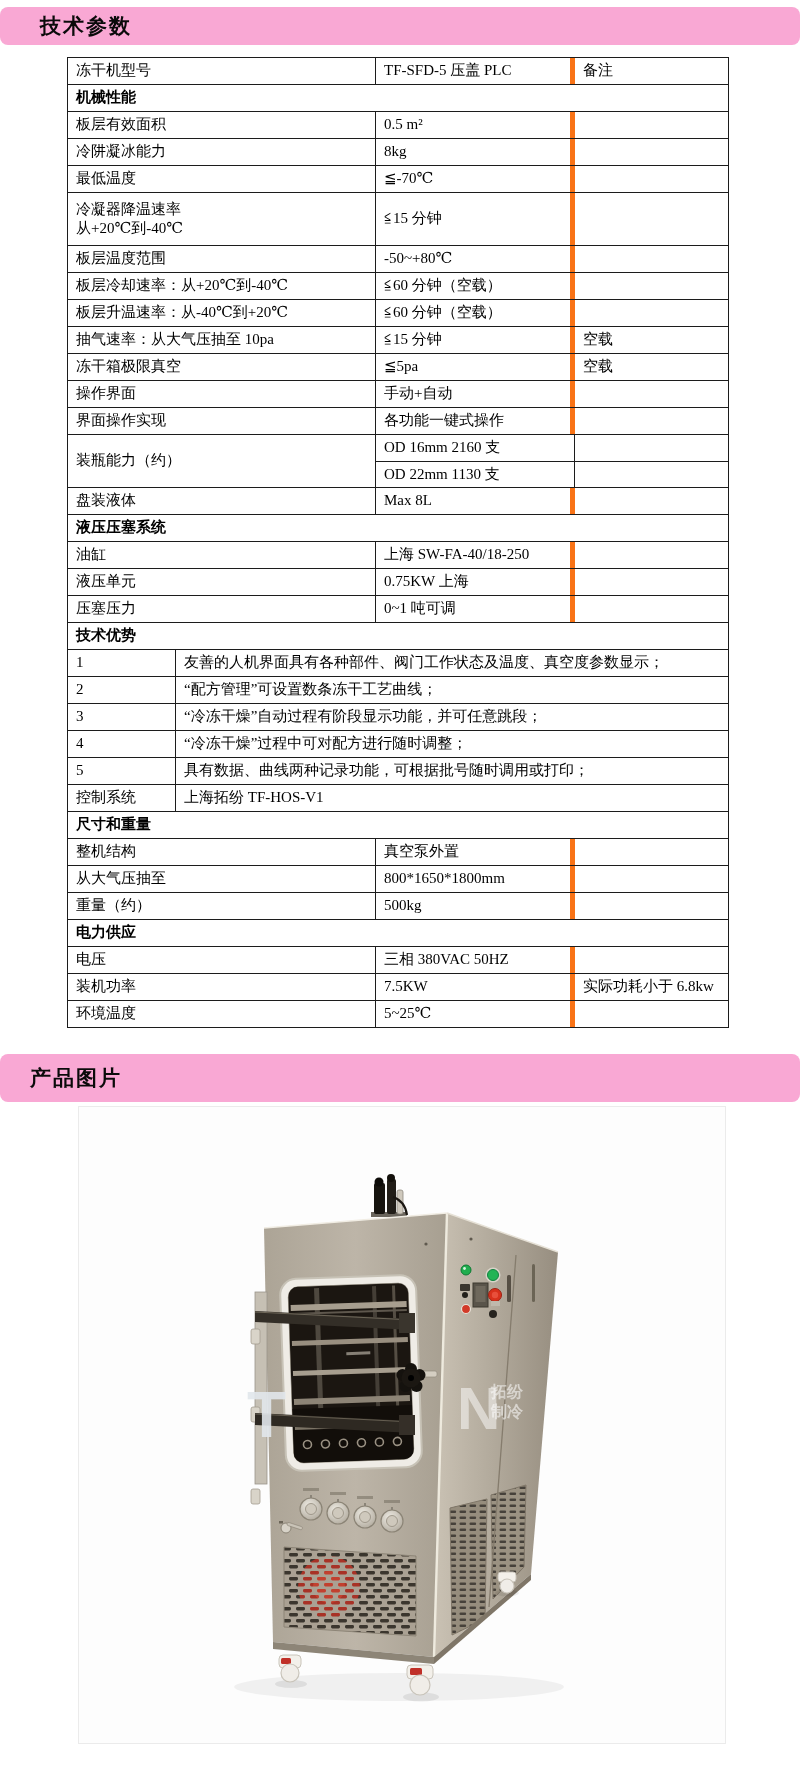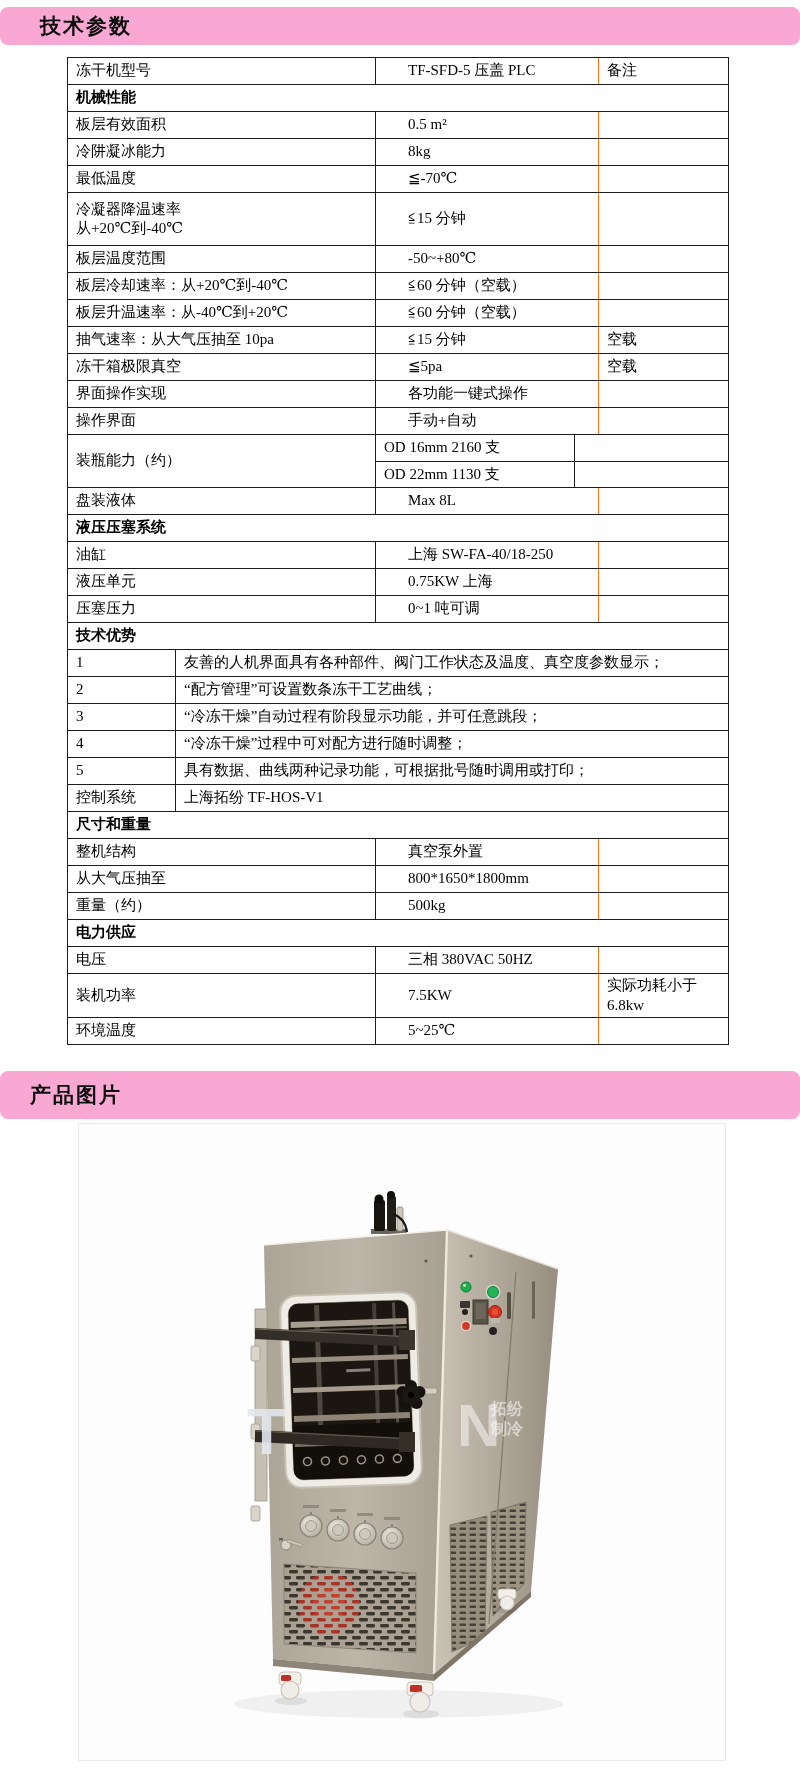--- a/index.html
+++ b/index.html
@@ -21,21 +21,21 @@
     box-sizing:border-box;
   }
   .t-row{display:flex;min-height:26px;align-items:stretch;}
   .t-row + .t-row{border-top:1px solid #1c1c1c;}
   .cell{
     display:flex;align-items:center;padding:2px 6px 2px 8px;
     font-size:15px;line-height:1.3;box-sizing:border-box;
     white-space:pre-line;
   }
   .c1{width:308px;border-right:1px solid #1c1c1c;}
-  .c2{width:199px;border-right:1px solid #f97316;margin-left:24px;}
+  .c2{width:199px;border-right:5px solid #f97316;}
   .c3{flex:1;}
   .cA{width:108px;border-right:1px solid #1c1c1c;}
   .cB{flex:1;}
   .sec{width:100%;font-weight:bold;text-align:center;}
   .tall{min-height:52px;}
   .mstack{flex:1;display:flex;flex-direction:column;}
   .mrow{display:flex;flex:1;}
   .mrow + .mrow{border-top:1px solid #1c1c1c;}
   .m2{width:199px;border-right:1px solid #1c1c1c;}
   .m3{flex:1;}
@@ -102,27 +102,27 @@
       <div class="cell c1">抽气速率：从大气压抽至 10pa</div>
       <div class="cell c2">≦15 分钟</div>
       <div class="cell c3">空载</div>
     </div>
     <div class="t-row">
       <div class="cell c1">冻干箱极限真空</div>
       <div class="cell c2">≦5pa</div>
       <div class="cell c3">空载</div>
     </div>
     <div class="t-row">
+      <div class="cell c1">操作界面</div>
+      <div class="cell c2">手动+自动</div>
+      <div class="cell c3"></div>
+    </div>
+    <div class="t-row">
       <div class="cell c1">界面操作实现</div>
       <div class="cell c2">各功能一键式操作</div>
-      <div class="cell c3"></div>
-    </div>
-    <div class="t-row">
-      <div class="cell c1">操作界面</div>
-      <div class="cell c2">手动+自动</div>
       <div class="cell c3"></div>
     </div>
     <div class="t-row tall">
       <div class="cell c1">装瓶能力（约）</div>
       <div class="mstack">
         <div class="mrow">
           <div class="cell m2">OD 16mm  2160 支</div>
           <div class="cell m3"></div>
         </div>
         <div class="mrow">

